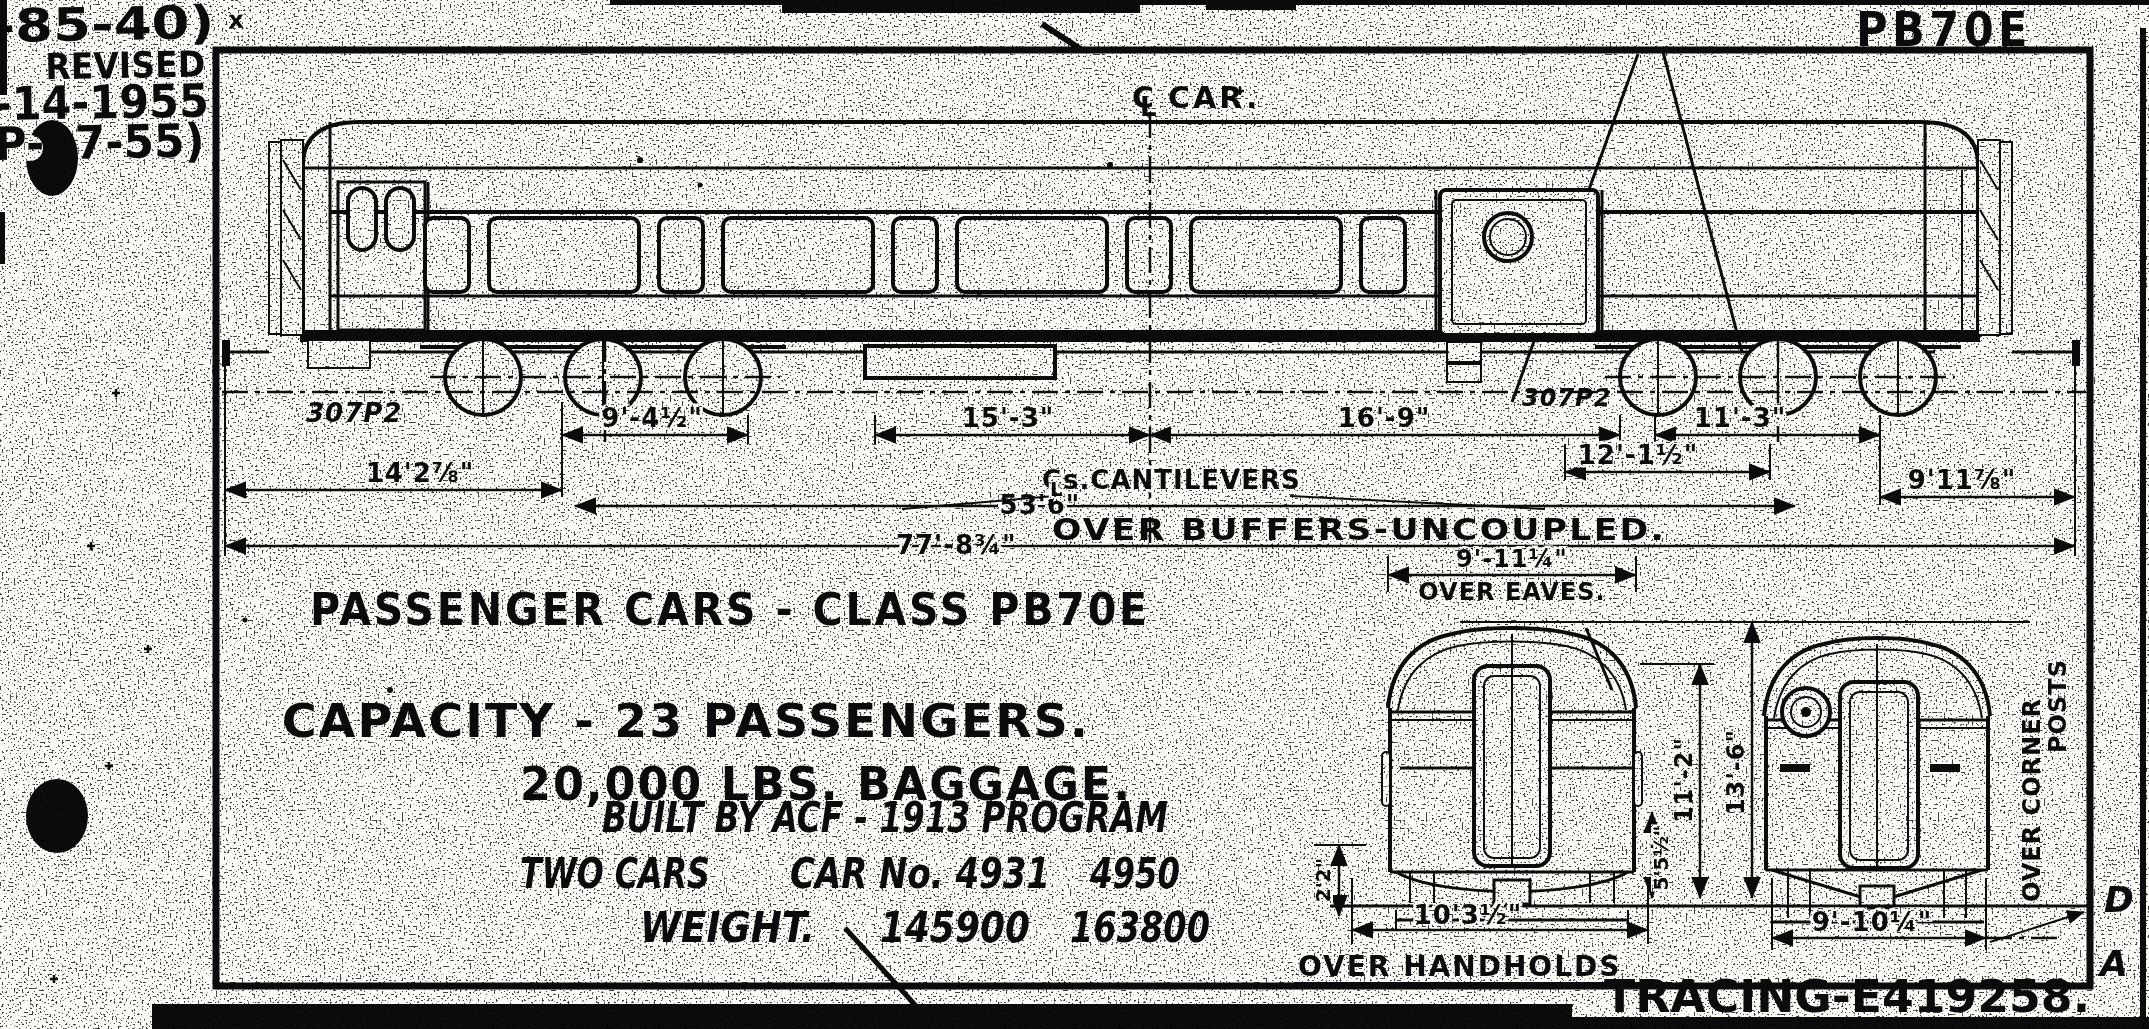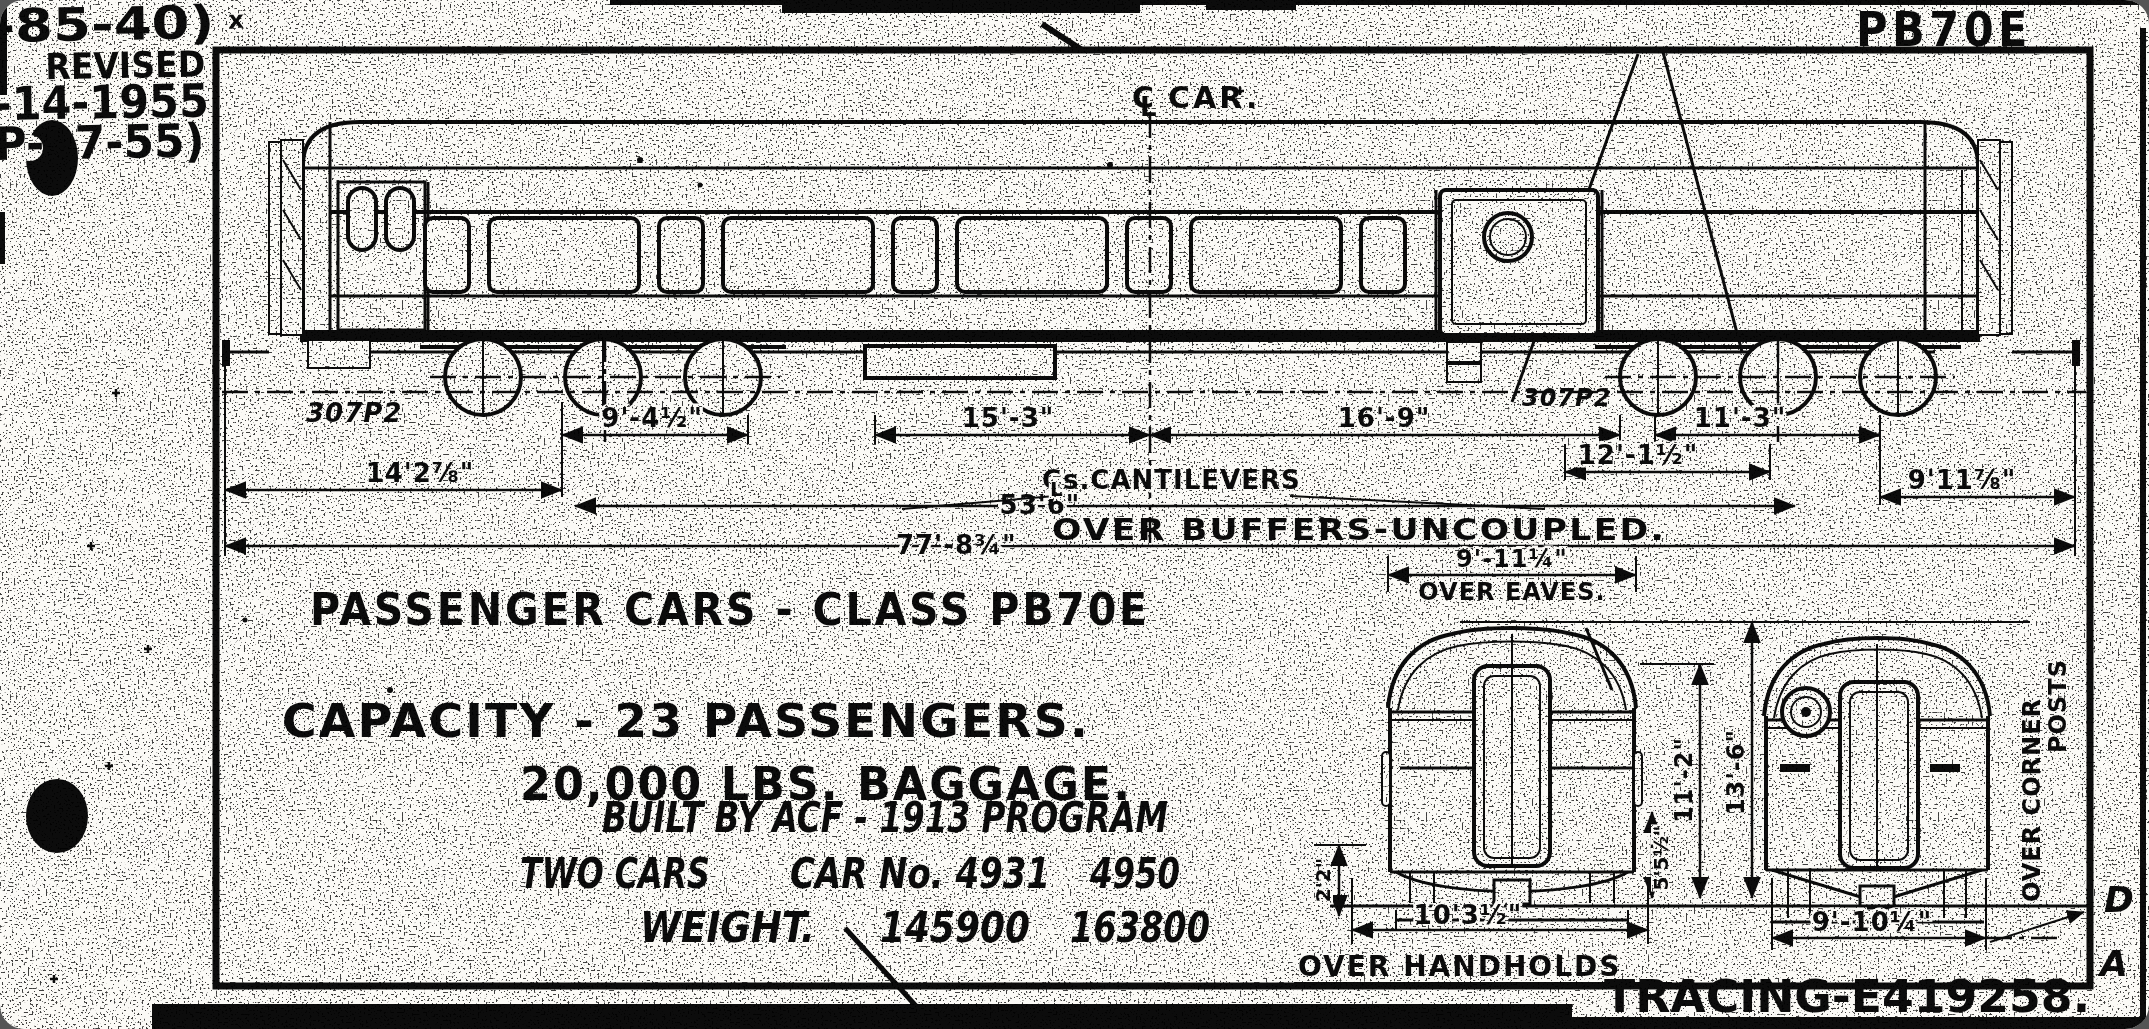--- a/index.html
+++ b/index.html
@@ -1,17 +1,17 @@
 <!DOCTYPE html>
 <html><head>
 <meta charset="utf-8">
 <style>
   html,body{margin:0;padding:0;background:#555;}
   #page{position:relative;width:2149px;height:1029px;background:#fbfaf6;overflow:hidden;
-        font-family:"DejaVu Sans",sans-serif;border-radius:24px;}
+        font-family:"DejaVu Sans",sans-serif;}
   svg{position:absolute;left:0;top:0;}
   svg text{fill:#0c0c0c;font-family:"DejaVu Sans",sans-serif;font-weight:bold;}
   .dt{font-size:26px;paint-order:stroke;stroke:#fbfaf6;stroke-width:7px;letter-spacing:1px;}
   .dts{font-size:24px;paint-order:stroke;stroke:#fbfaf6;stroke-width:6px;letter-spacing:1px;}
   .dtx{font-size:20px;paint-order:stroke;stroke:#fbfaf6;stroke-width:6px;}
   .mid{text-anchor:middle;}
   .ital{font-style:italic;}
   .big{letter-spacing:3px;}
   .ln{stroke:#0c0c0c;stroke-width:3;fill:none;}
   .ln2{stroke:#0c0c0c;stroke-width:2;fill:none;}

